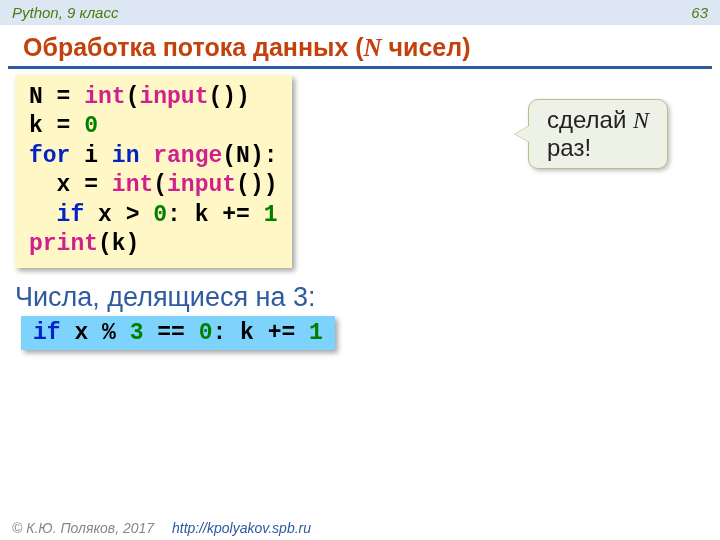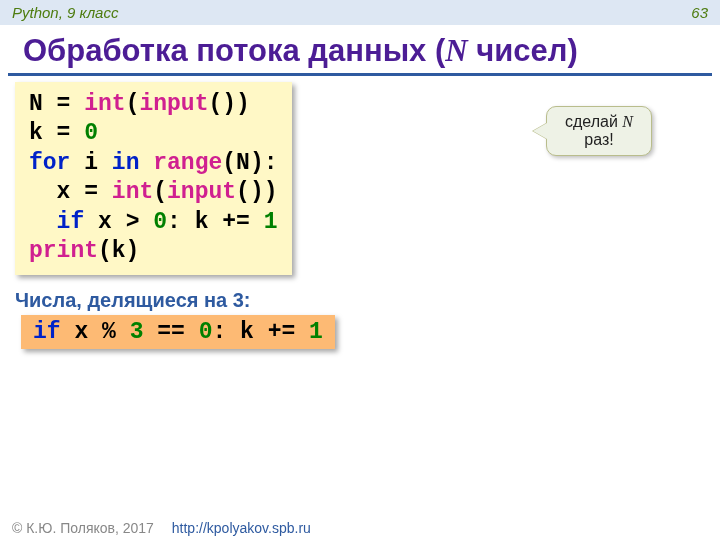--- a/index.html
+++ b/index.html
@@ -20,23 +20,23 @@
   font-style: italic;
   color: #4d7c0f;
   font-size: 15px;
 }
 .title-area {
   padding: 8px 15px 4px 15px;
   border-bottom: 3px solid #2e5aa0;
   margin: 0 8px;
 }
 .title-area h1 {
-  font-size: 31px;
+  font-size: 25px;
   font-weight: bold;
-  color: #4c1d95;
+  color: #c2410c;
 }
 .title-area h1 .it { font-style: italic; font-family: "Times New Roman", serif; }
 .content {
   padding: 6px 15px 0 15px;
   position: relative;
 }
 .codeblock {
   background: #fff8c6;
   box-shadow: 3px 3px 5px rgba(0,0,0,0.35);
   padding: 8px 14px;
@@ -46,67 +46,67 @@
   font-weight: bold;
   white-space: pre;
   display: inline-block;
   margin-bottom: 8px;
 }
 .kw { color: #0022c8; }
 .fn { color: #d02090; }
 .num { color: #008000; }
 .callout {
   position: absolute;
-  right: 68px;
+  right: 52px;
   top: 30px;
   background: #eef2e6;
   border: 1px solid #b9bd8c;
   border-radius: 10px;
   padding: 6px 18px;
-  font-size: 16px;
-  text-align: center;
+  font-size: 24px;
+  text-align: left;
   box-shadow: 2px 2px 4px rgba(0,0,0,0.25);
   color: #222;
 }
 .callout::after {
   content: "";
   position: absolute;
   left: -14px;
   top: 50%;
   margin-top: -8px;
   width: 0; height: 0;
   border-top: 8px solid transparent;
   border-bottom: 8px solid transparent;
   border-right: 14px solid #eef2e6;
   filter: drop-shadow(-1px 0 0 #b9bd8c);
 }
 .callout .it { font-style: italic; font-family: "Times New Roman", serif; }
 .caption {
-  font-size: 20px;
+  font-size: 27px;
   color: #2e5aa0;
   margin-top: 6px;
   margin-bottom: 3px;
-  font-weight: bold;
 }
 .smallblock {
-  background: #fdba74;
+  background: #7dd3fc;
   box-shadow: 3px 3px 5px rgba(0,0,0,0.35);
   padding: 4px 12px;
   font-family: "Courier New", monospace;
   font-size: 23px;
   font-weight: bold;
   display: inline-block;
   white-space: pre;
   margin-left: 6px;
 }
 .footer {
   position: absolute;
   bottom: 0; left: 0; right: 12px;
   padding: 4px 12px;
   font-size: 14px;
+  font-style: italic;
 }
 .footer .copy { color: #888; }
 .footer .url { color: #2e5aa0; margin-left: 14px; }
 </style>
 </head>
 <body>
 
 <div class="header-bar">
   <span>Python, 9 класс</span>
   <span>63</span>

